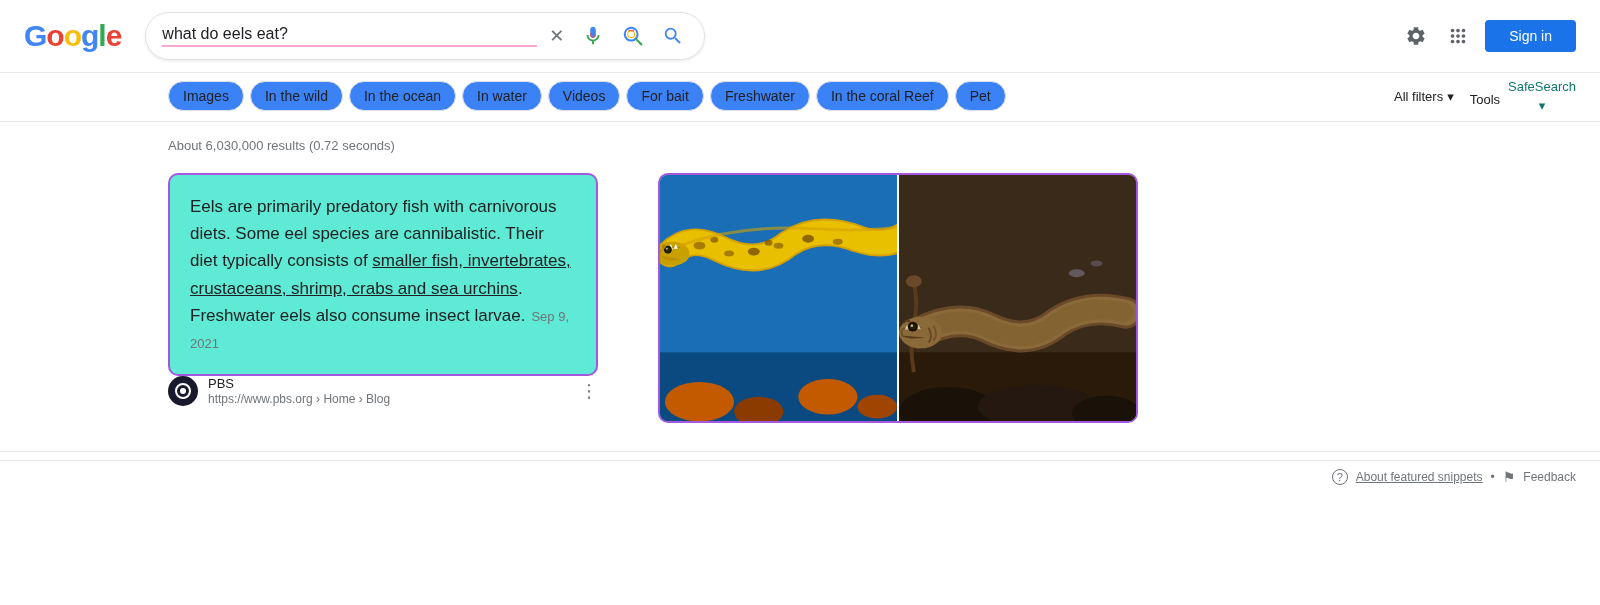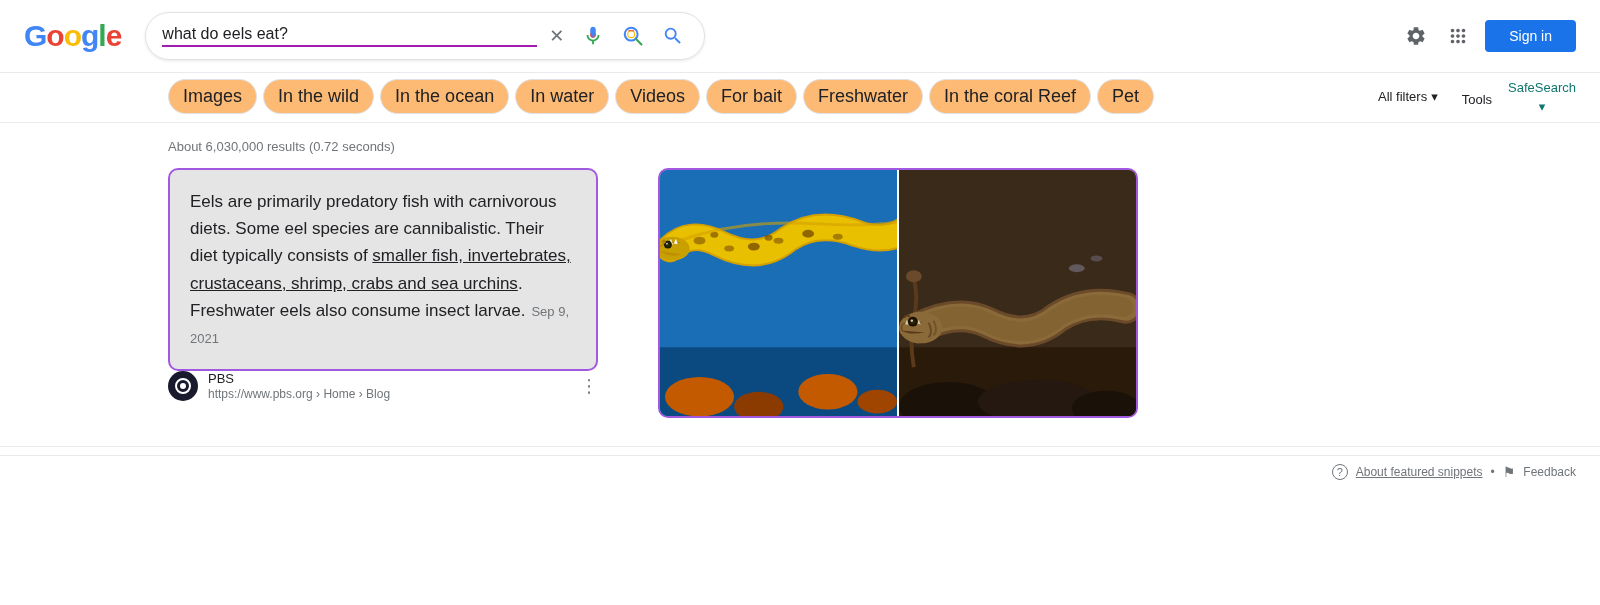--- a/index.html
+++ b/index.html
@@ -44,21 +44,21 @@
       gap: 8px;
       box-shadow: 0 1px 3px rgba(0,0,0,0.1);
     }
     .search-input {
       flex: 1;
       border: none;
       outline: none;
       font-size: 16px;
       color: #202124;
       background: transparent;
-      border-bottom: 2px solid #a21caf;
+      border-bottom: 2px solid #f9a8d4;
       padding-bottom: 2px;
     }
     .search-icons {
       display: flex;
       align-items: center;
       gap: 10px;
     }
     .icon-btn {
       background: none;
       border: none;
@@ -116,32 +116,31 @@
       gap: 6px;
       border-bottom: 1px solid #e8eaed;
       overflow-x: auto;
     }
     .nav-chip {
       display: inline-flex;
       align-items: center;
       padding: 6px 14px;
       border: 1px solid #dfe1e5;
       border-radius: 20px;
-      font-size: 18px;
+      font-size: 14px;
       color: #202124;
       cursor: pointer;
       white-space: nowrap;
-      background: #fdba74;
+      background: #3b82f6;
       margin-bottom: 8px;
       text-decoration: none;
     }
     .nav-right {
       display: flex;
       align-items: center;
-      gap: 8px;
       margin-left: auto;
       margin-bottom: 8px;
     }
     .nav-right-item {
       display: inline-flex;
       align-items: center;
       gap: 4px;
       font-size: 13px;
       color: #202124;
       cursor: pointer;
@@ -163,36 +162,36 @@
     }
 
     
     .main-content {
       padding: 16px 24px 16px 168px;
       max-width: 1400px;
     }
     .results-count {
       color: #70757a;
       font-size: 13px;
-      margin-bottom: 14px;
+      margin-bottom: 20px;
     }
 
     .results-layout {
       display: flex;
       gap: 60px;
       align-items: flex-start;
     }
 
     
     .featured-snippet {
       border: 2px solid #a259e0;
       border-radius: 10px;
       padding: 18px 20px;
       max-width: 430px;
-      background: #e5e5e5;
+      background: #5eead4;
     }
     .snippet-text {
       font-size: 17px;
       line-height: 1.6;
       color: #202124;
     }
     .snippet-date {
       color: #70757a;
       font-size: 13px;
       margin-left: 6px;

